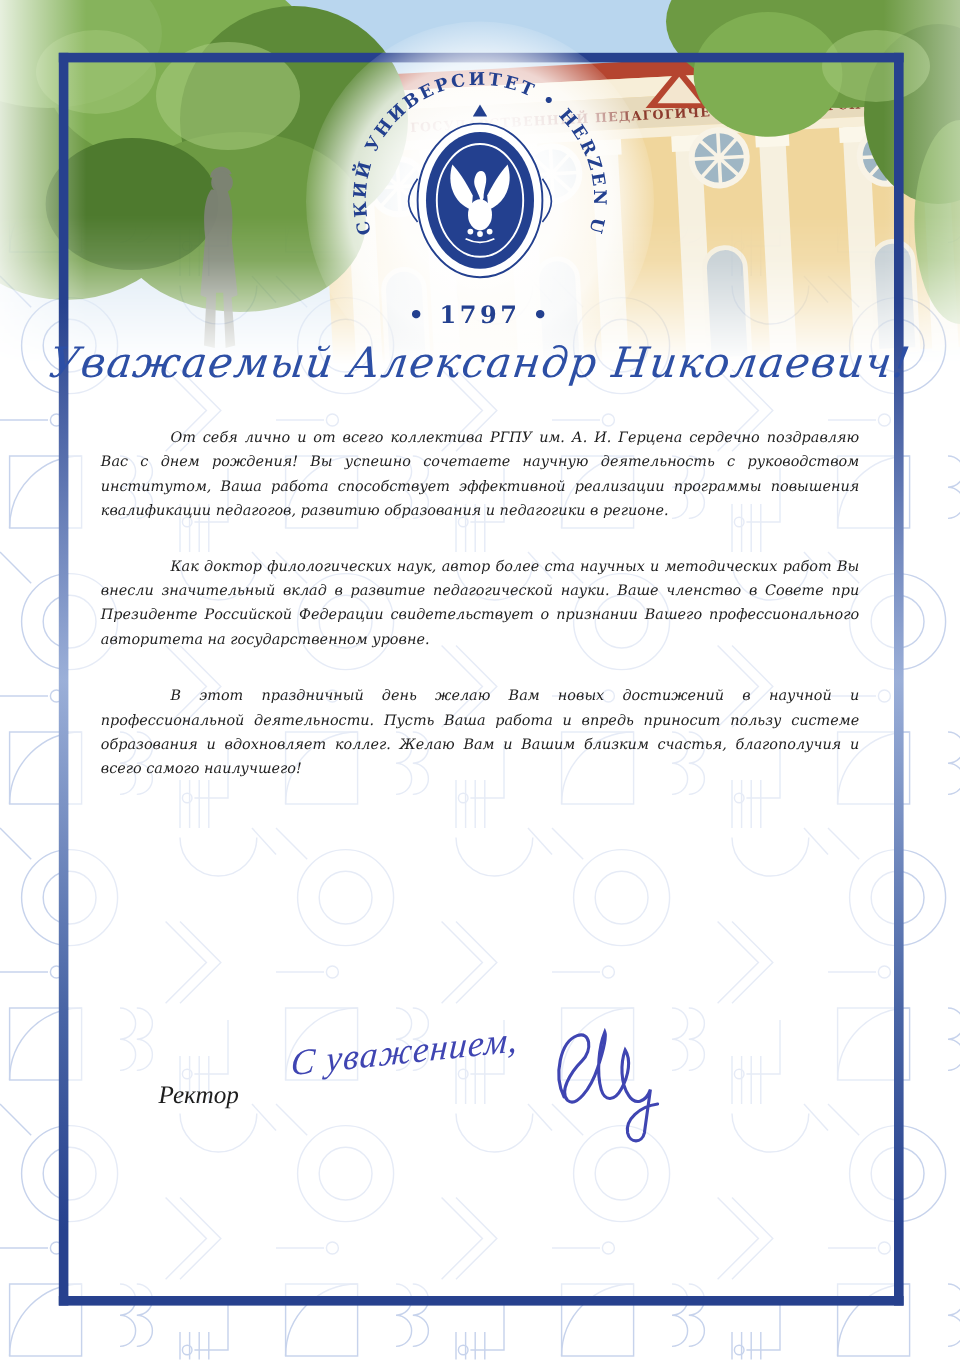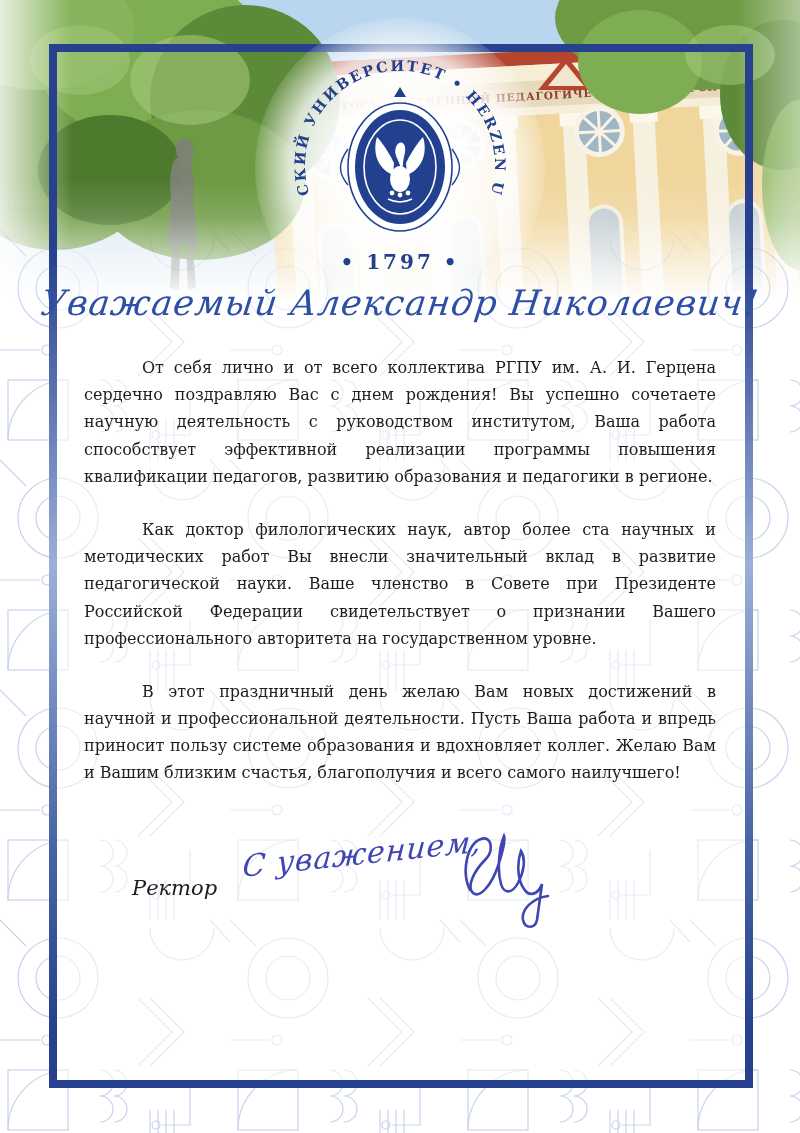--- a/index.html
+++ b/index.html
@@ -35,25 +35,25 @@
   .logo-glow{position:absolute;left:255px;top:18px;width:290px;height:300px;border-radius:50%;z-index:4;
        background:radial-gradient(ellipse at center,rgba(255,255,255,.96) 32%,rgba(255,255,255,.78) 54%,rgba(255,255,255,0) 74%);}
   .logo-svg{position:absolute;left:283px;top:46px;z-index:5;}
 
   
   .salutation{position:absolute;left:0;top:283px;width:800px;text-align:center;z-index:6;
        font-size:35px;font-style:italic;color:#2d4fa5;transform:skewX(-7deg);letter-spacing:1px;}
 
   
   .letter{position:absolute;left:84px;top:354px;width:632px;z-index:6;
-       font-size:16px;line-height:1.7;color:#1d1d1d;text-align:justify;}
+       font-size:12px;font-style:italic;line-height:1.7;color:#1d1d1d;text-align:justify;}
   .letter p{margin:0 0 26px 0;text-indent:58px;}
 
   
-  .sig{position:absolute;left:84px;top:834px;width:632px;height:120px;z-index:6;}
+  .sig{position:absolute;left:84px;top:858px;width:632px;height:120px;z-index:6;font-family:Liberation Serif, serif;}
   .sig .role{position:absolute;left:48px;top:42px;font-size:21px;font-style:italic;color:#1d1d1d;}
   .sig .closing{position:absolute;left:158px;top:2px;font-size:30px;font-style:italic;color:#3f45b2;
        transform:rotate(-6deg) skewX(-10deg);letter-spacing:1px;white-space:nowrap;}
   .sig .flourish{position:absolute;left:362px;top:-8px;}
   .sig .name{position:absolute;right:16px;top:42px;font-size:21px;font-style:italic;color:#1d1d1d;white-space:nowrap;}
 </style>
 </head>
 <body>
 
 <div class="page">

